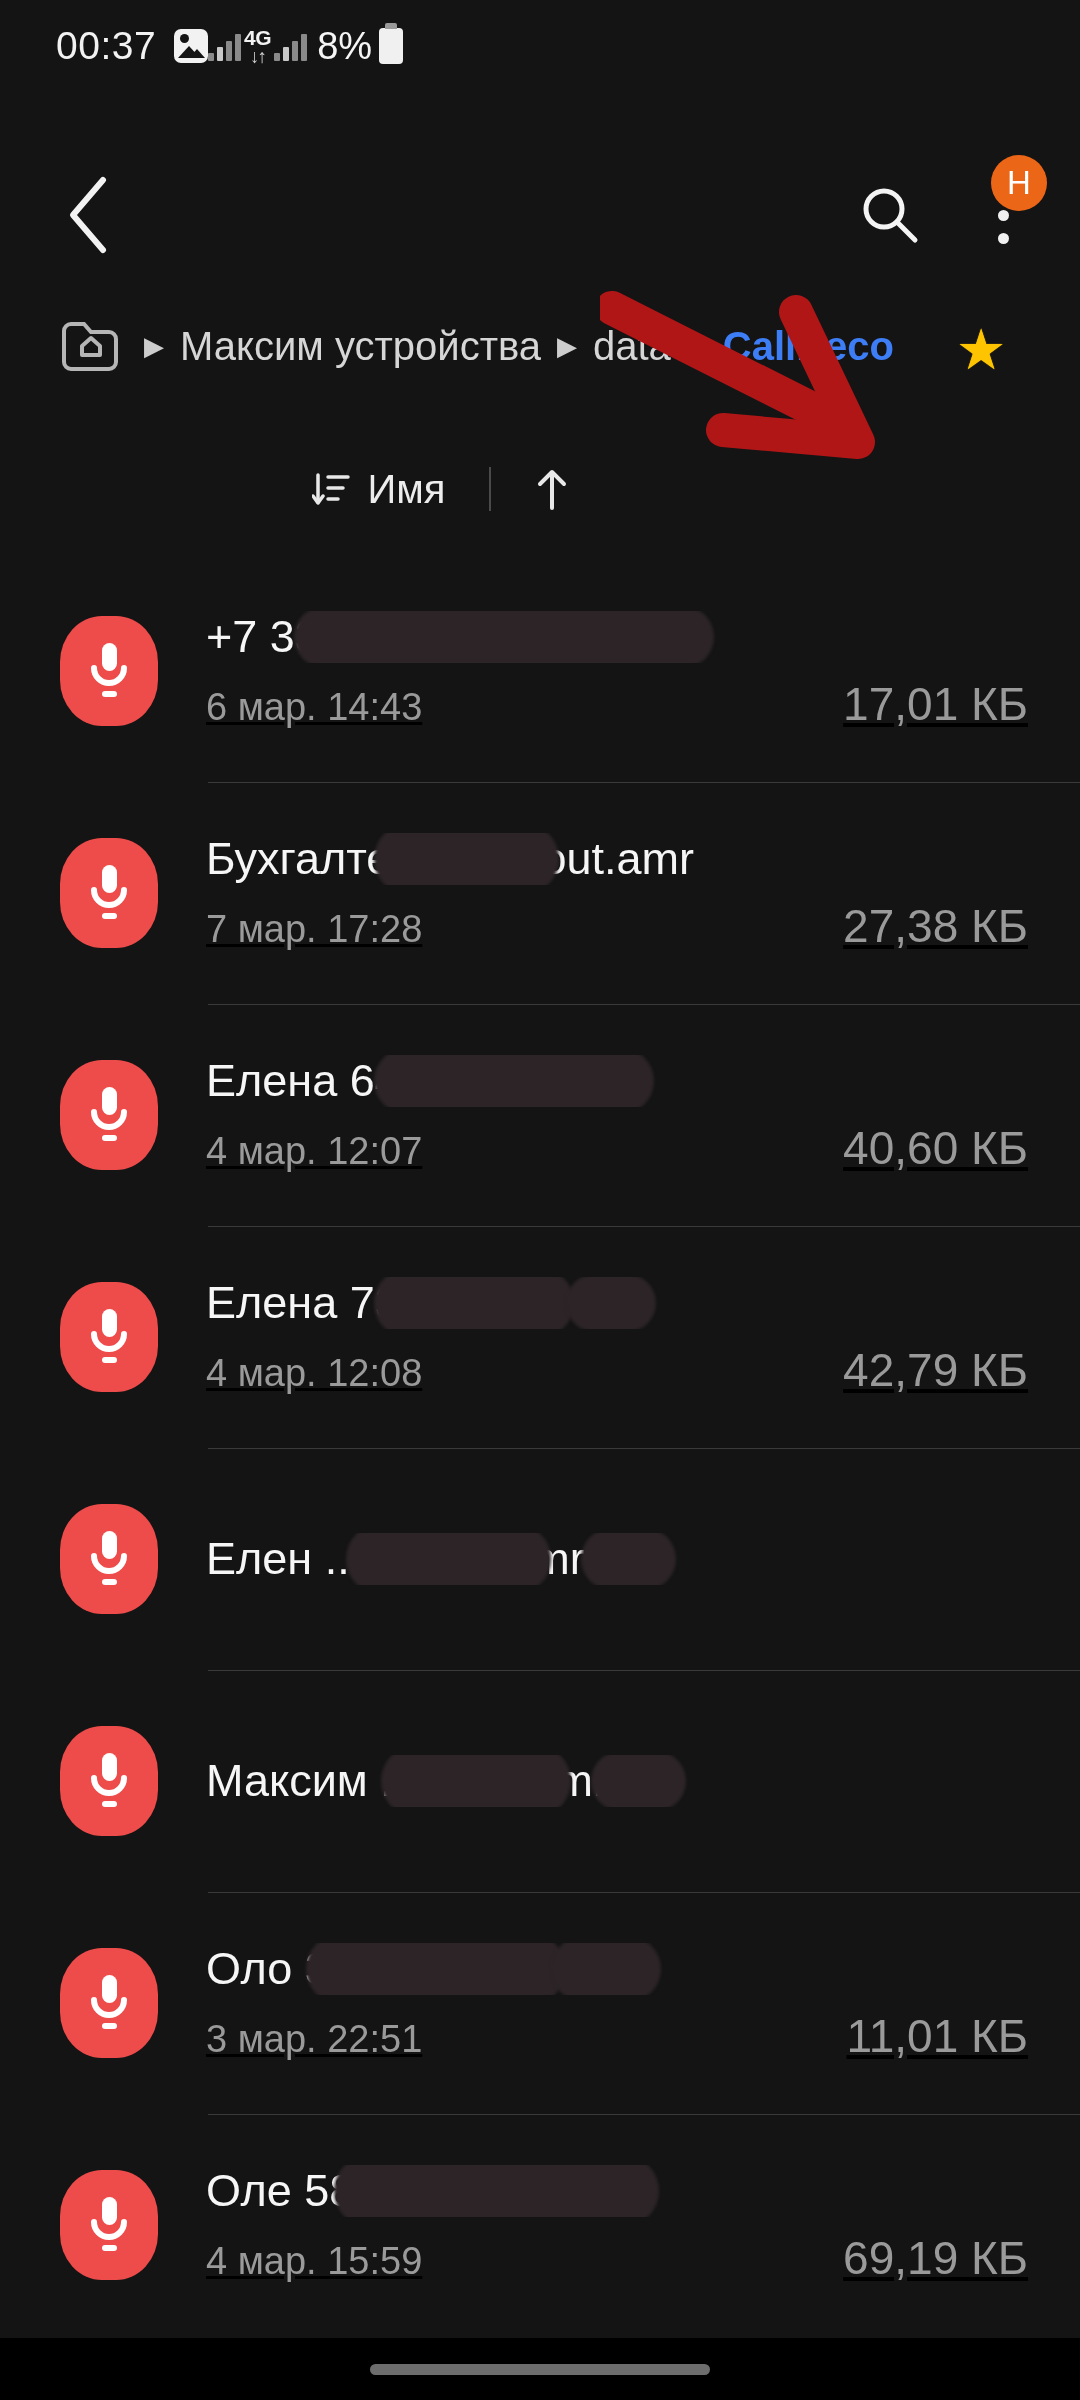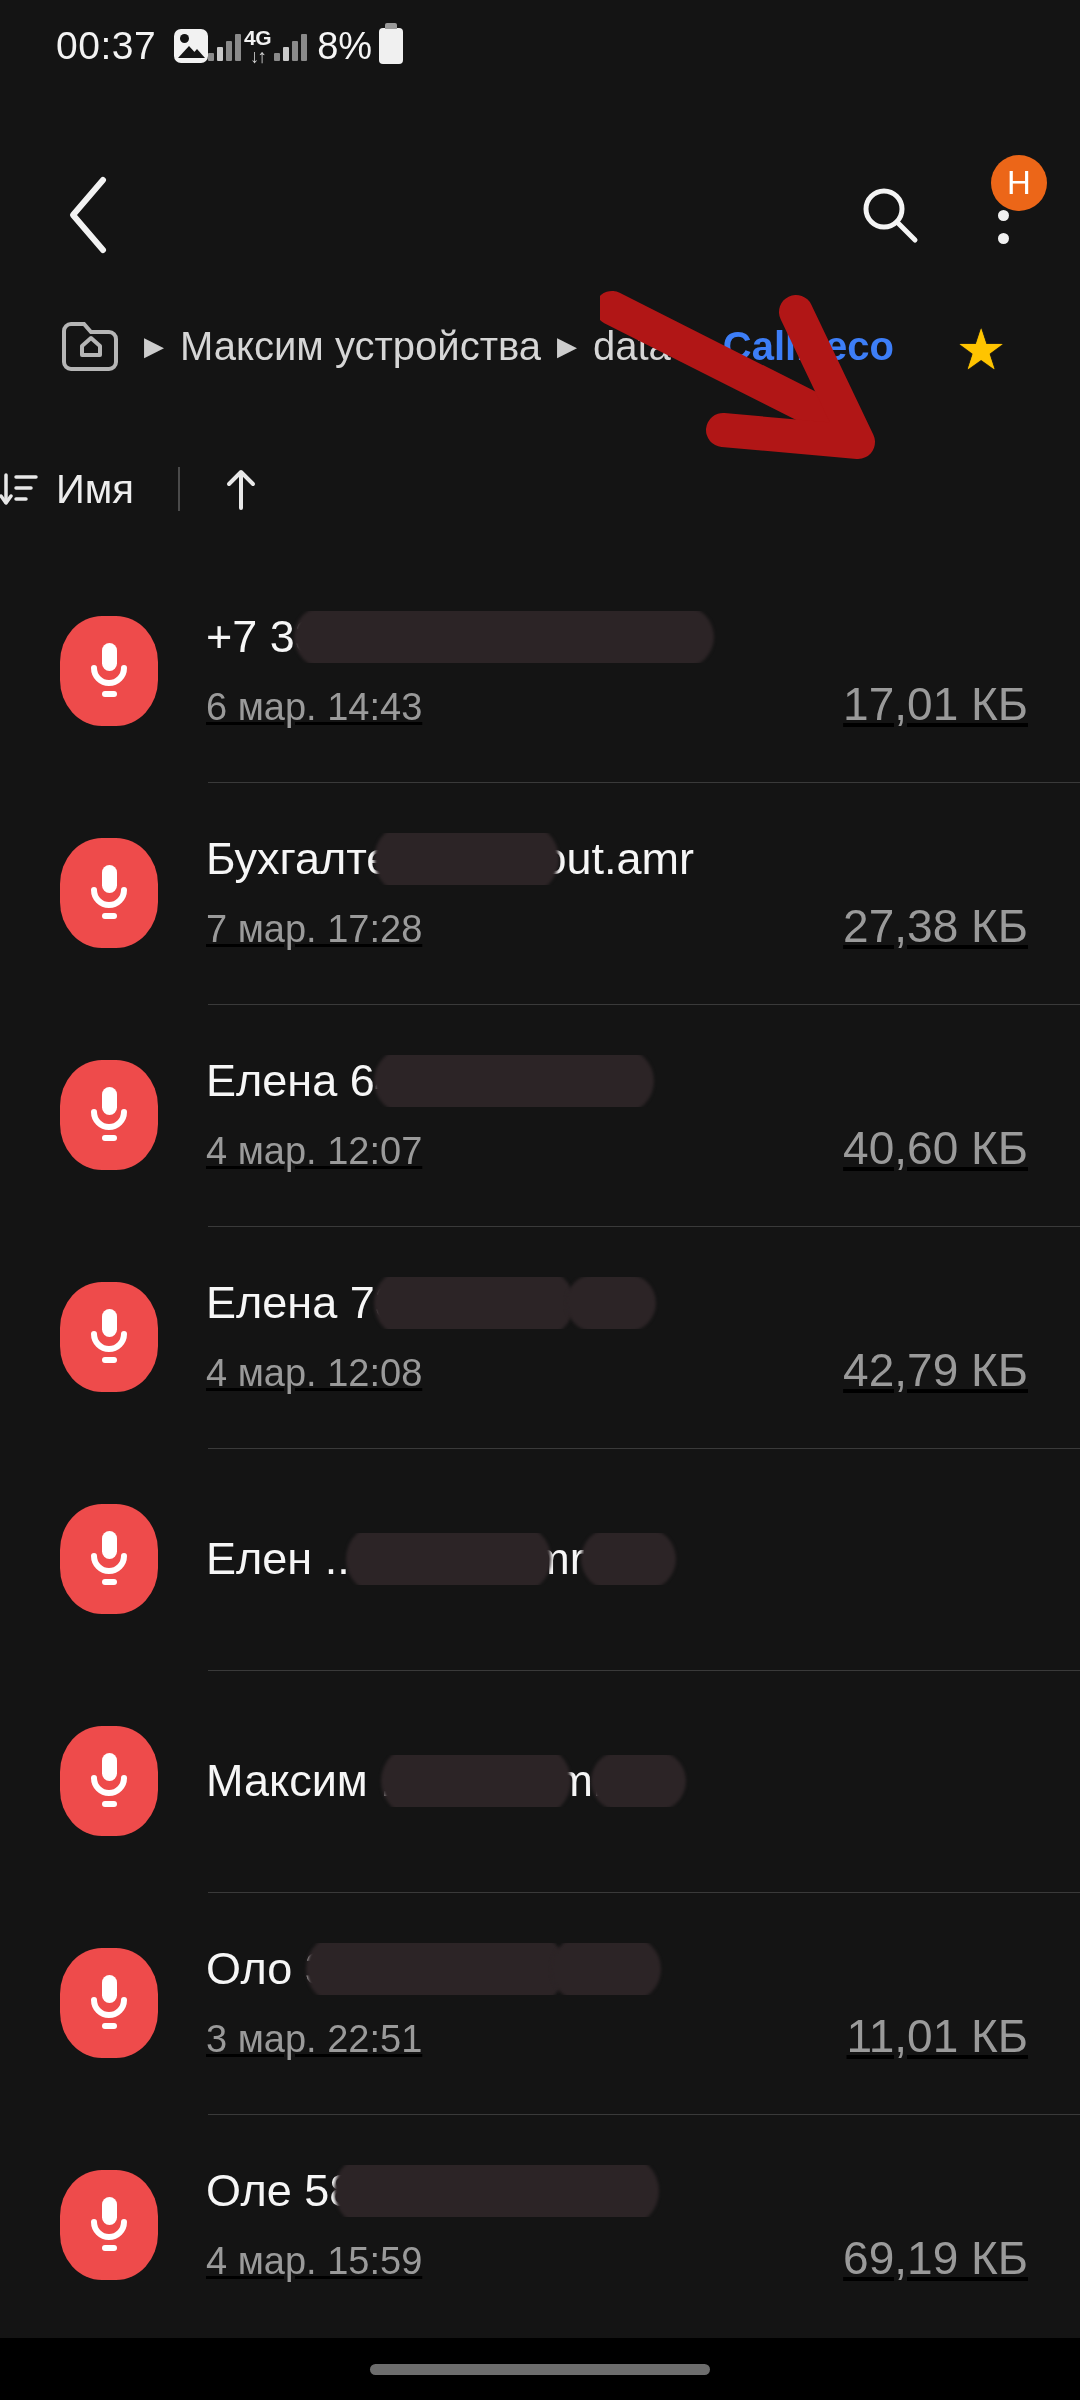--- a/index.html
+++ b/index.html
@@ -136,21 +136,21 @@
     position:absolute; left:956px; top:17px;
     font-size:56px; color:#ffc400;
     text-shadow:0 0 1px #ffc400;
     z-index:4;
   }
 
   
   #sort-bar {
     position:absolute; top:450px; left:0;
     width:914px; height:78px;
-    display:flex; align-items:center; justify-content:flex-start;
+    display:flex; align-items:center; justify-content:center;
     padding-right:33px;
   }
   #sort-control { display:flex; align-items:center; gap:18px; }
   .sort-icon { width:38px; height:34px; }
   #sort-label { color:#ededed; font-size:40px; }
   .vdivider {
     width:2px; height:44px; background:#4a4a4a; margin:0 26px;
   }
   .updown-icon { width:34px; height:44px; }
 

